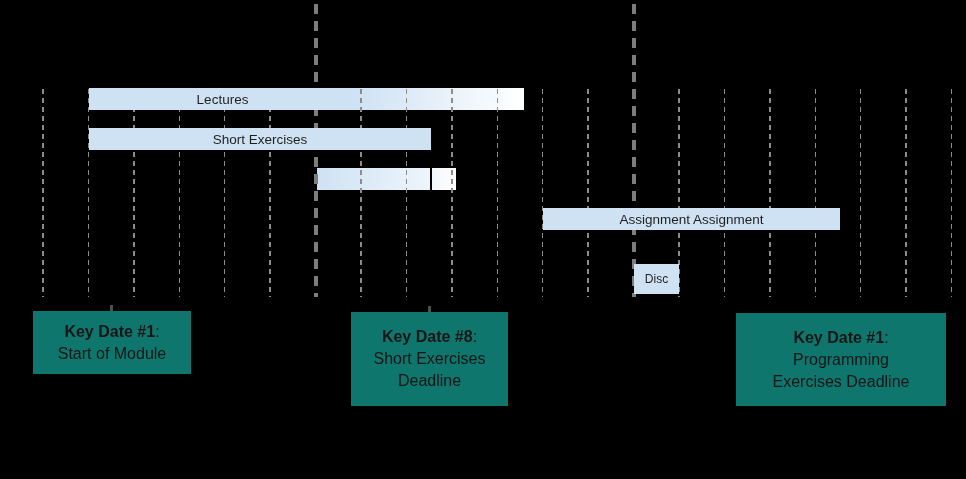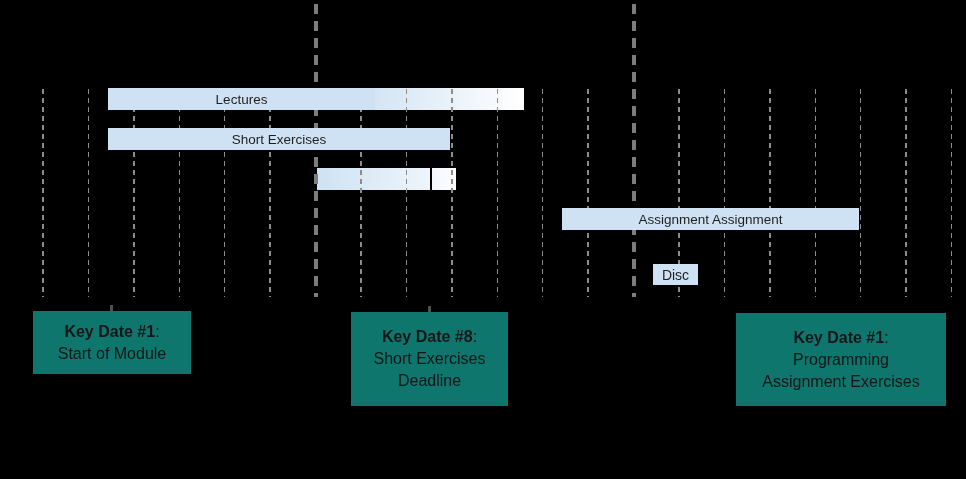--- a/index.html
+++ b/index.html
@@ -3,21 +3,21 @@
 <meta charset="utf-8">
 <style>
   html,body{margin:0;padding:0;background:#000;}
   #canvas{
     position:relative;width:966px;height:479px;background:#000;overflow:hidden;
     font-family:"Liberation Sans",sans-serif;
   }
   .layer{position:absolute;inset:0;}
   #fade-layer{z-index:1;}
   #grid-layer{z-index:2;}
-  #bars-layer{z-index:3;margin-left:19px;}
+  #bars-layer{z-index:3;}
   #annot-layer{z-index:4;}
 
   .grid-thin{
     position:absolute;top:89px;height:208px;width:1.5px;
     background:repeating-linear-gradient(to bottom,#8c8c8c 0 5px,transparent 5px 9px);
   }
   .milestone-line{
     position:absolute;top:4px;height:293px;width:4px;
     background:repeating-linear-gradient(to bottom,#7d7d7d 0 10px,transparent 10px 17px);
   }
@@ -78,21 +78,21 @@
   <div class="layer" id="bars-layer">
     <div class="bar" style="left:89px;top:88px;width:267px">
       <span>Lectures</span>
     </div>
     <div class="bar" style="left:89px;top:128px;width:342px">
       <span>Short Exercises</span>
     </div>
     <div class="bar" style="left:543px;top:208px;width:297px">
       <span>Assignment Assignment</span>
     </div>
-    <div class="bar" style="left:634px;top:264px;width:45px;height:21px;font-size:14px">
+    <div class="bar" style="left:634px;top:264px;width:45px;height:30px;font-size:12px">
       <span>Disc</span>
     </div>
   </div>
 
   <div class="layer" id="annot-layer">
     <div class="kd-tick" style="left:109.5px;top:305px"></div>
     <div class="kd-tick" style="left:427.5px;top:306px"></div>
 
     <div class="key-date" style="left:33px;top:311px;width:158px;height:63px">
       <div><b>Key Date #1</b><span>:</span></div>
@@ -101,17 +101,17 @@
 
     <div class="key-date" style="left:351px;top:312px;width:157px;height:94px">
       <div><b>Key Date #8</b><span>:</span></div>
       <div class="kd-desc">Short Exercises
 Deadline</div>
     </div>
 
     <div class="key-date" style="left:736px;top:313px;width:210px;height:93px">
       <div><b>Key Date #1</b><span>:</span></div>
       <div class="kd-desc">Programming
-Assignment Exercises</div>
+Exercises Deadline</div>
     </div>
   </div>
 
 </div>
 
 </body></html>

